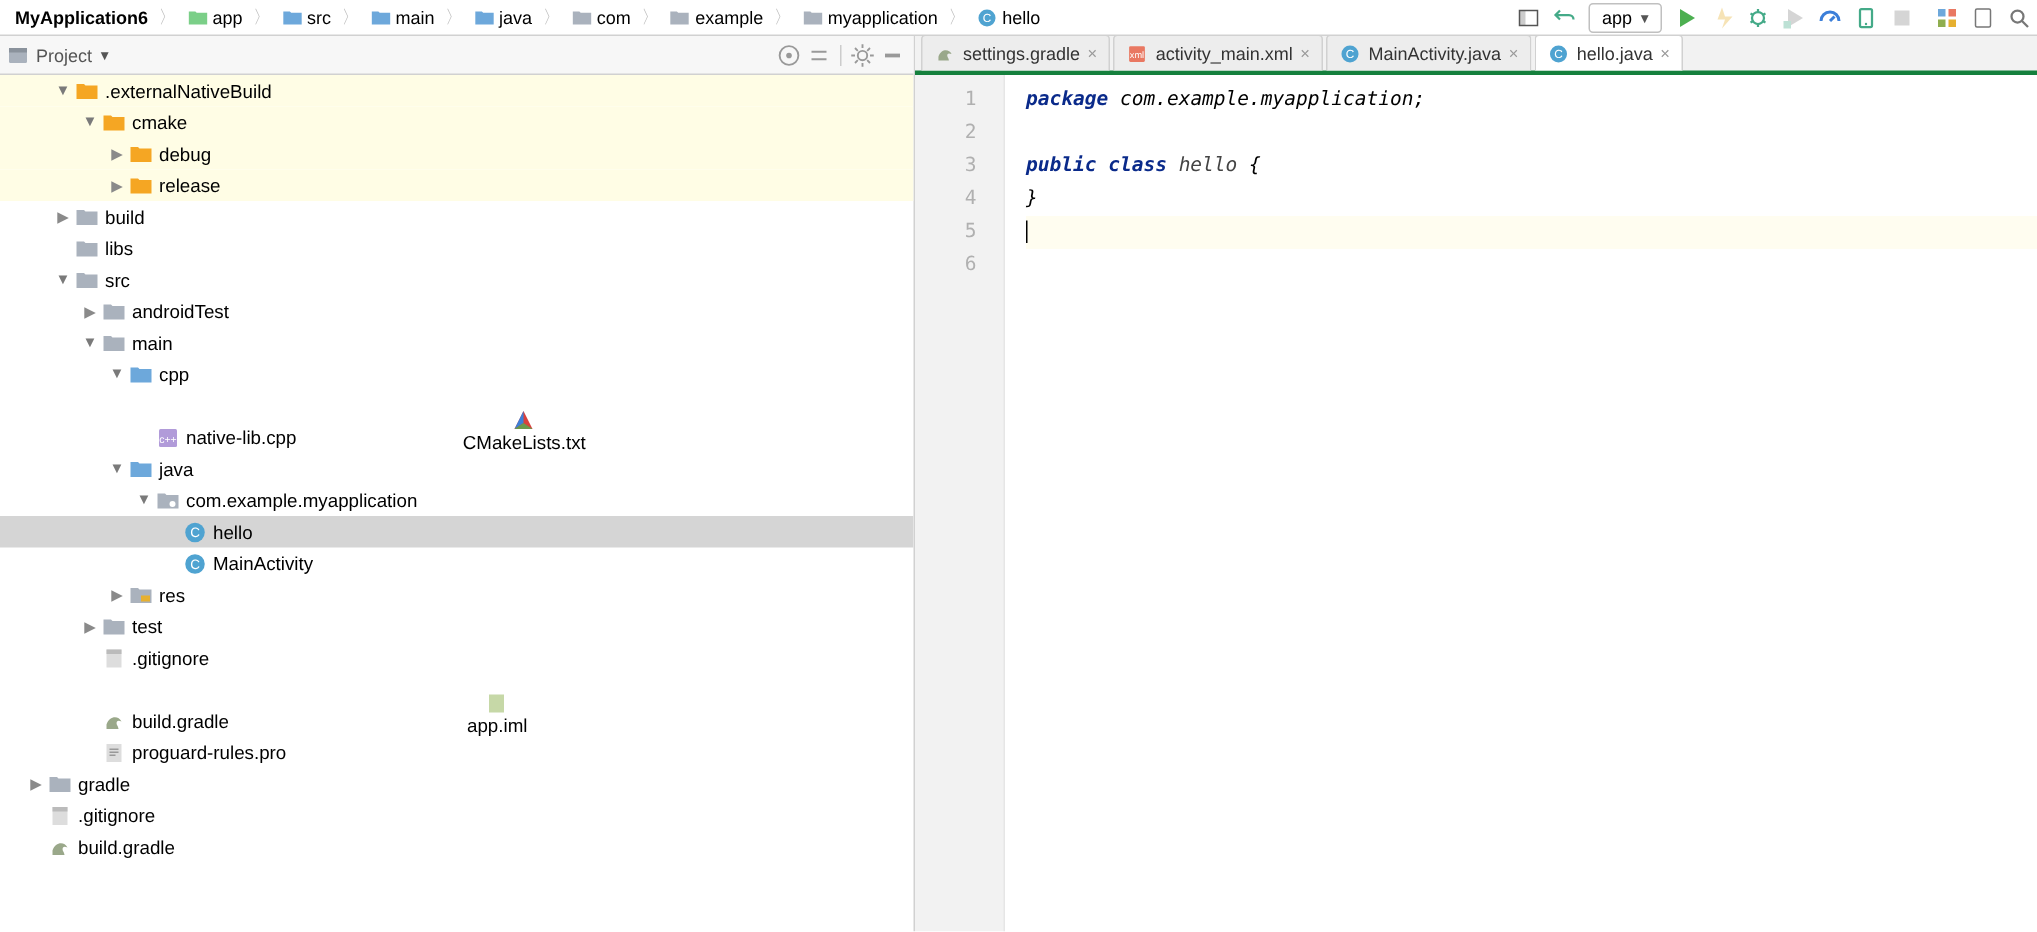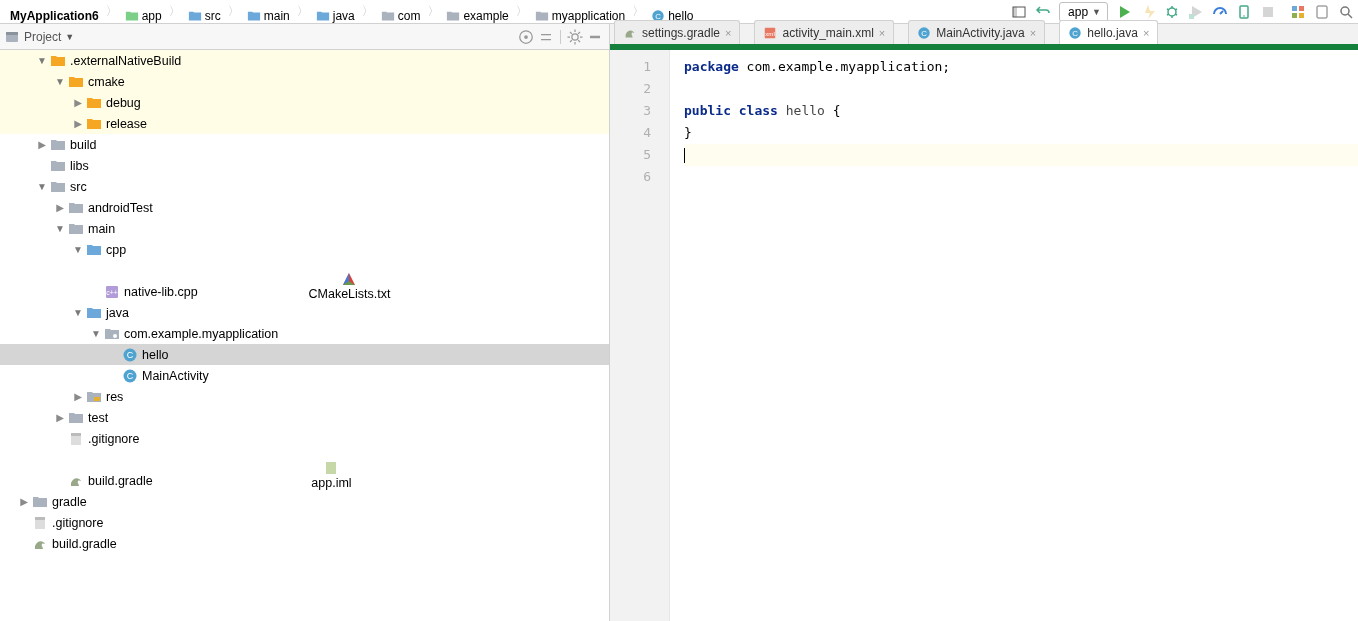--- a/index.html
+++ b/index.html
@@ -1,20 +1,20 @@
 <!DOCTYPE html>
 <html><head>
 <meta charset="utf-8">
 <style>
   html,body{margin:0;padding:0;font-family:"Segoe UI",Arial,sans-serif;font-size:12px;color:#000;background:#fff;height:100%;overflow:hidden;}
   *{box-sizing:border-box;}
   .root{display:flex;flex-direction:column;width:1358px;height:621px;}
   
   .crumb-bar{display:flex;align-items:center;height:24px;border-bottom:1px solid #d1d1d1;padding-left:4px;gap:0;background:#fff;}
-  .crumb-bar .crumb{display:flex;align-items:flex-end;padding:0 6px;height:100%;}
+  .crumb-bar .crumb{display:flex;align-items:center;padding:0 6px;height:100%;}
   .crumb-bar .sep{color:#bfbfbf;padding:0 1px;font-size:12px;}
   .crumb .ico{width:14px;height:14px;margin-right:3px;display:inline-flex;align-items:center;justify-content:center;}
   .crumb .ico svg{width:14px;height:14px;}
   .crumb-bar .spacer{flex:1;}
   .tool-btn{width:20px;height:20px;display:flex;align-items:center;justify-content:center;margin:0 2px;color:#5c5c5c;}
   .tool-btn svg{width:16px;height:16px;}
   .tool-btn.disabled{opacity:.35;}
   .run-target{display:flex;align-items:center;border:1px solid #c0c0c0;border-radius:3px;height:20px;padding:0 6px 0 4px;margin:0 4px;background:#fff;gap:4px;}
   .run-target .car{font-size:9px;color:#555;}
   
@@ -30,30 +30,30 @@
   .proj-hdr .hb{width:20px;height:20px;display:flex;align-items:center;justify-content:center;color:#7a7a7a;}
   
   .tree{flex:1;overflow:auto;font-size:12.5px;}
   .tree-row{display:flex;align-items:center;height:21px;white-space:nowrap;}
   .tree-row .arrow{width:12px;text-align:center;color:#8a8a8a;font-size:10px;}
   .tree-row .arrow.open{color:#7a7a7a;}
   .tree-row .ico{width:16px;height:16px;margin:0 4px 0 2px;display:flex;align-items:center;justify-content:center;}
   .tree-row.sel{background:#d5d5d5;}
   .tree-row.hi{background:#fffde5;}
   
-  .ed-tabs{height:26px;display:flex;align-items:flex-end;border-bottom:6px solid #15803d;background:#f2f2f2;padding-left:4px;gap:12px;}
+  .ed-tabs{height:26px;display:flex;align-items:flex-end;border-bottom:3px solid #15803d;background:#f2f2f2;padding-left:4px;gap:0;}
   .ed-tab{display:flex;align-items:center;height:24px;padding:0 8px;border:1px solid #d1d1d1;border-bottom:none;background:#ededed;margin-right:2px;border-radius:3px 3px 0 0;color:#333;gap:5px;}
   .ed-tab.active{background:#fff;}
   .ed-tab .ico{width:14px;height:14px;display:flex;align-items:center;justify-content:center;}
   .ed-tab .close{color:#999;font-size:11px;}
   
   .editor{flex:1;display:flex;min-height:0;font-family:Consolas,Menlo,monospace;font-size:13px;}
   .gutter{width:60px;background:#f2f2f2;border-right:1px solid #e6e6e6;text-align:right;padding:6px 18px 0 0;color:#b0b0b0;line-height:22px;}
   .gutter div{height:22px;}
-  .code{flex:1;padding:6px 0 0 14px;line-height:22px;}
+  .code{flex:1;padding:6px 0 0 14px;line-height:22px;font-style:italic;}
   .code .line{height:22px;white-space:pre;}
   .code .line.hl{background:#fffdf0;}
   .kw{color:#0a2a8a;font-weight:bold;}
   .fn{color:#6b2d00;}
   .cls{color:#444;}
   
   svg{display:block;}
   .arrow.blank{visibility:hidden;}
 </style>
 </head>
@@ -452,20 +452,32 @@
           </div>
           <div class="tree-row" style="padding-left: 54px;">
             <span class="arrow blank">▶</span>
             <span class="ico">
               <svg viewBox="0 0 16 16">
                 <path fill="#9aa88a" d="M3 10c2-6 8-6 10-2-1 0-2-1-3 0-1 2 1 3 1 5H3z"></path>
               </svg>
             </span>
             <span>build.gradle</span>
           </div>
+          <div class="tree-row" style="padding-left: 54px;">
+            <span class="arrow blank">▶</span>
+            <span class="ico">
+              <svg viewBox="0 0 16 16">
+                <rect x="3" y="2" width="10" height="12" fill="#ddd"></rect>
+                <rect x="5" y="5" width="6" height="1" fill="#999"></rect>
+                <rect x="5" y="7" width="6" height="1" fill="#999"></rect>
+                <rect x="5" y="9" width="4" height="1" fill="#999"></rect>
+              </svg>
+            </span>
+            <span>proguard-rules.pro</span>
+          </div>
           <div class="tree-row" style="padding-left: 18px;">
             <span class="arrow ">▶</span>
             <span class="ico">
               <svg viewBox="0 0 16 16">
                 <path fill="#aab2bd" d="M1 3h5l1 1h8v9H1z"></path>
               </svg>
             </span>
             <span>gradle</span>
           </div>
           <div class="tree-row" style="padding-left: 18px;">

